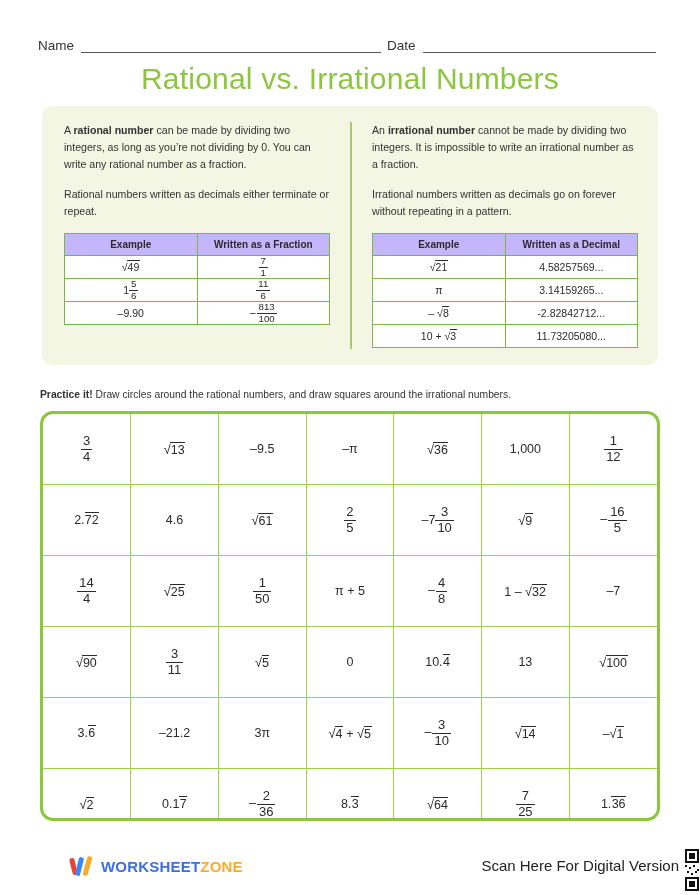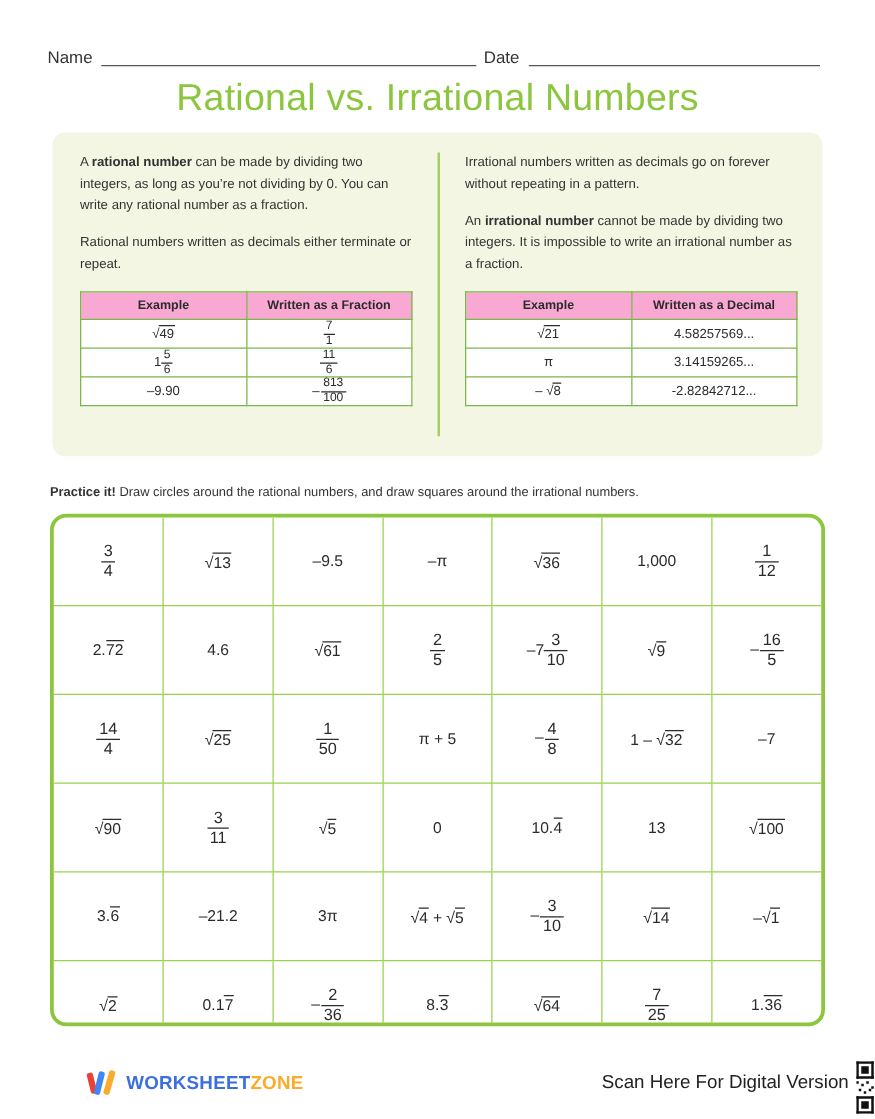--- a/index.html
+++ b/index.html
@@ -93,21 +93,21 @@
   table.ex th, table.ex td {
     border: 1.1px solid #7ab648;
     text-align: center;
     font-size: 10.5px;
     color: #2b2b2b;
     height: 22px;
     padding: 0 2px;
     background: #ffffff;
   }
   table.ex th {
-    background: #f9a8d4;
+    background: #c4b5fd;
     font-weight: bold;
     font-size: 10px;
     height: 21px;
   }
 
   
   .frac {
     display: inline-block;
     vertical-align: middle;
     text-align: center;
@@ -279,43 +279,47 @@
           </tr>
           <tr>
             <td>–9.90</td>
             <td><span>– </span><span class="frac"><span class="num">813</span><span class="den">100</span></span></td>
           </tr>
         </tbody>
     </table>
   </div>
 
   <div class="panel-col">
-    <p class="para">Irrational numbers written as decimals go on forever without repeating in a pattern.</p>
     <p class="para">
       <span>An </span><b>irrational number</b><span> cannot be made by dividing two integers. It is impossible to write an irrational number as a fraction.</span>
     </p>
+    <p class="para">Irrational numbers written as decimals go on forever without repeating in a pattern.</p>
     <table class="ex">
       <thead>
         <tr>
           <th>Example</th>
           <th>Written as a Decimal</th>
         </tr>
       </thead>
       <tbody>
           <tr>
             <td><span class="sqrt"><span class="rad">√</span><span class="bar">21</span></span></td>
             <td>4.58257569...</td>
           </tr>
           <tr>
             <td>π</td>
             <td>3.14159265...</td>
           </tr>
           <tr>
             <td><span class="sqrt">– <span class="rad">√</span><span class="bar">8</span></span></td>
             <td>-2.82842712...</td>
+          </tr>
+          <tr>
+            <td>10 + <span class="sqrt"><span class="rad">√</span><span class="bar">3</span></span></td>
+            <td>11.73205080...</td>
           </tr>
         </tbody>
     </table>
   </div>
 </div>
 
 <div class="practice-line">
   <b>Practice it!</b><span> Draw circles around the rational numbers, and draw squares around the irrational numbers.</span>
 </div>
 

